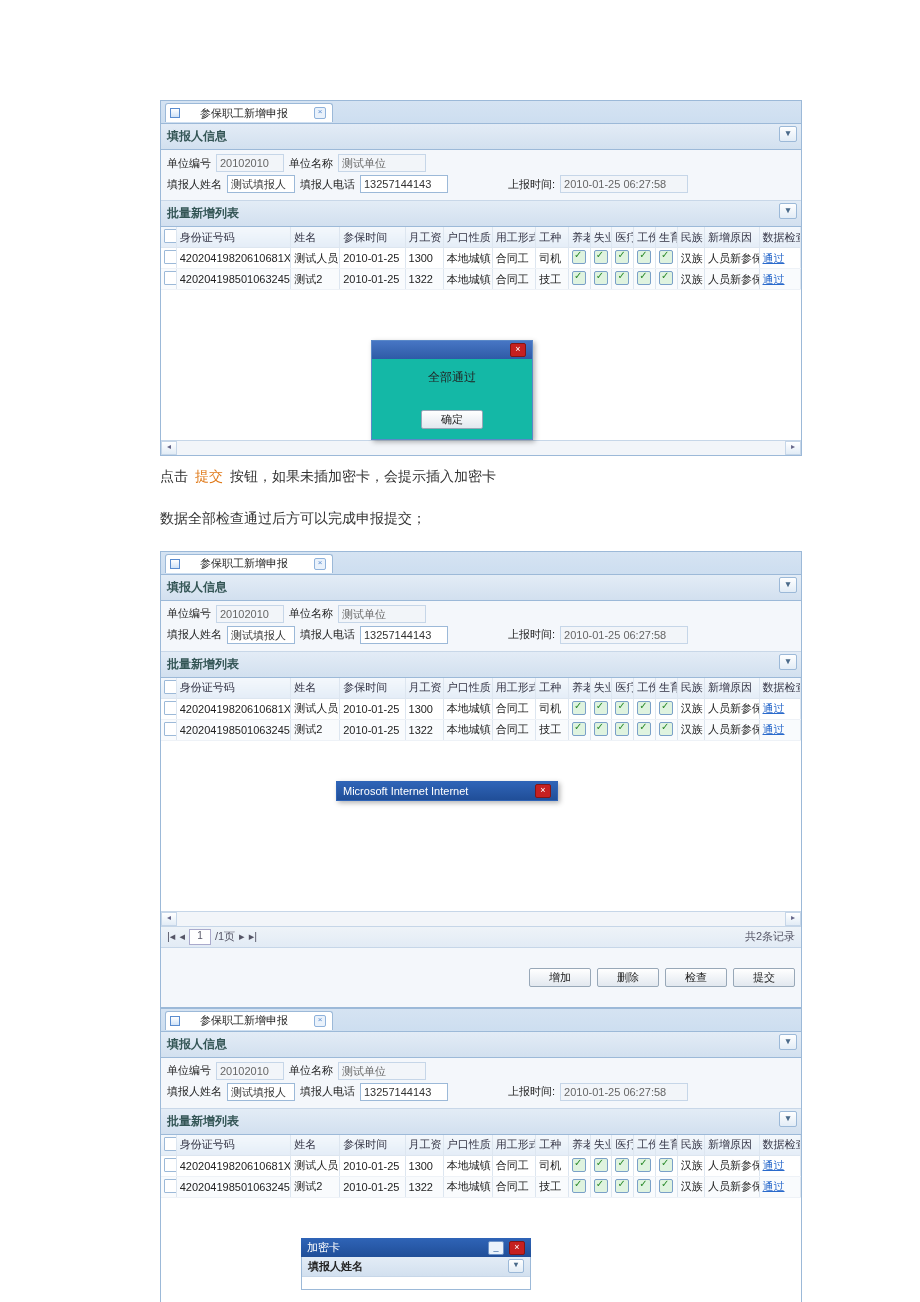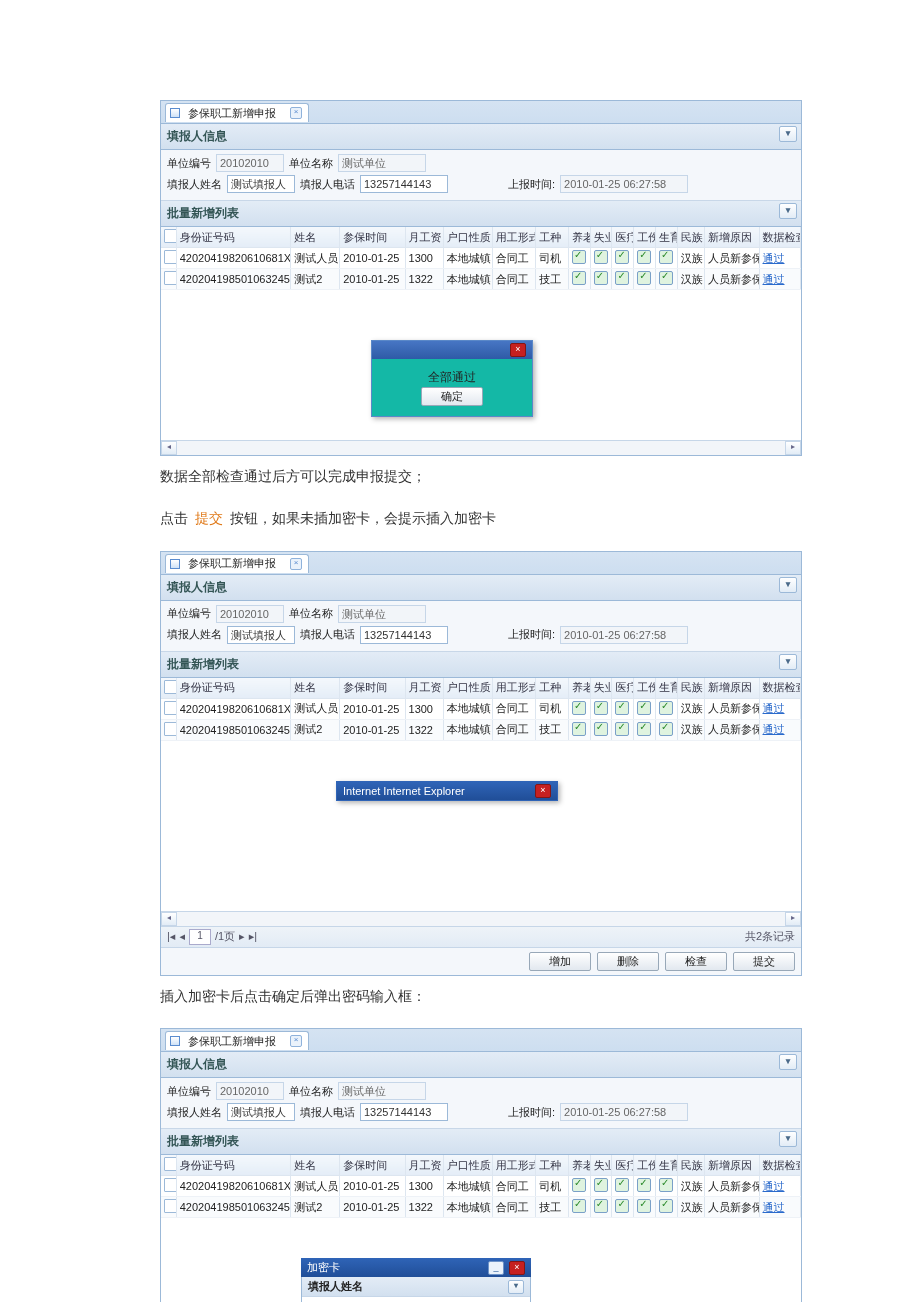--- a/index.html
+++ b/index.html
@@ -34,21 +34,21 @@
 
   .tabbar {
     background: linear-gradient(#d5e3f2, #cddef0);
     border-bottom: 1px solid #9cb9d8;
     padding: 2px 4px 0 4px;
     height: 20px;
   }
   .tab {
     display: inline-flex;
     align-items: center;
-    gap: 8px;
+    gap: 20px;
     background: #fff;
     border: 1px solid #9cb9d8;
     border-bottom: none;
     border-radius: 3px 3px 0 0;
     padding: 1px 6px 1px 4px;
     font-size: 11px;
     height: 16px;
   }
   .tab .ico {
     width: 10px; height: 10px;
@@ -230,21 +230,21 @@
     display: inline-block;
     line-height: 22px;
     color: #2d5e9a;
     font-weight: bold;
     font-size: 16px;
     vertical-align: middle;
     margin-right: 8px;
     background: #e8f2fb;
   }
   .modal .msg { display: inline-block; vertical-align: middle; font-size: 12px; }
-  .modal .btns { margin-top: 1px; }
+  .modal .btns { margin-top: 24px; }
   .btn {
     display: inline-block;
     min-width: 44px;
     padding: 1px 8px;
     font-size: 11px;
     border: 1px solid #98a8b8;
     background: linear-gradient(#fff,#e2e8ef);
     border-radius: 2px;
     text-align: center;
     cursor: pointer;
@@ -263,21 +263,21 @@
     display: flex;
     justify-content: space-between;
     align-items: center;
     font-size: 11px;
     color: #556;
   }
   .pager .navbtns { display: flex; align-items: center; gap: 4px; }
   .pager .pg { border:1px solid #aac; width: 20px; height: 14px; text-align: center; background:#fff; font-size:10px; }
 
   .toolbar {
-    padding: 4px 6px;
+    padding: 20px 6px;
     display: flex;
     justify-content: flex-end;
     gap: 6px;
     background: #f4f7fb;
     border-top: 1px solid #c6d6e8;
   }
 
   .enc-panel {
     position: absolute;
     left: 140px;
@@ -451,26 +451,26 @@
         </div>
       </div>
     </div>
     <div class="hscroll">
       <span class="arr">◂</span>
       <span class="arr">▸</span>
     </div>
   </div>
 
   <div class="caption">
-    <span>数据全部检查通过后方可以完成申报提交；</span>
-  </div>
-  <div class="caption">
     <span>点击</span>&nbsp;
     <span class="orange">提交</span>&nbsp;
     <span>按钮，如果未插加密卡，会提示插入加密卡</span>
+  </div>
+  <div class="caption">
+    <span>数据全部检查通过后方可以完成申报提交；</span>
   </div>
 
   <div class="app-frame">
     <div class="tabbar">
       <span class="tab">
         <span class="ico"></span>
         <span>参保职工新增申报</span>
         <span class="x">×</span>
       </span>
     </div>
@@ -573,21 +573,21 @@
         <td>汉族</td>
             <td>人员新参保</td>
         <td><span class="link-blue">通过</span></td>
       </tr>
     </tbody>
       </table>
 
     <div class="gridbody-wrap tall">
       <div class="modal blue" style="left:175px; top:40px; width:220px;">
         <div class="title">
-          <span>Internet Internet Explorer</span>
+          <span>Microsoft Internet Internet</span>
           <span class="close">×</span>
         </div>
       </div>
     </div>
     <div class="hscroll">
       <span class="arr">◂</span>
       <span class="arr">▸</span>
     </div>
     <div class="pager">
       <span class="navbtns">
@@ -601,23 +601,20 @@
       <span>共2条记录</span>
     </div>
     <div class="toolbar">
       <span class="btn">增加</span>
       <span class="btn">删除</span>
       <span class="btn">检查</span>
       <span class="btn">提交</span>
     </div>
   </div>
 
-  <div class="caption">
-    <span>插入加密卡后点击确定后弹出密码输入框：</span>
-  </div>
 
   <div class="app-frame">
     <div class="tabbar">
       <span class="tab">
         <span class="ico"></span>
         <span>参保职工新增申报</span>
         <span class="x">×</span>
       </span>
     </div>
     <div class="section-head">

